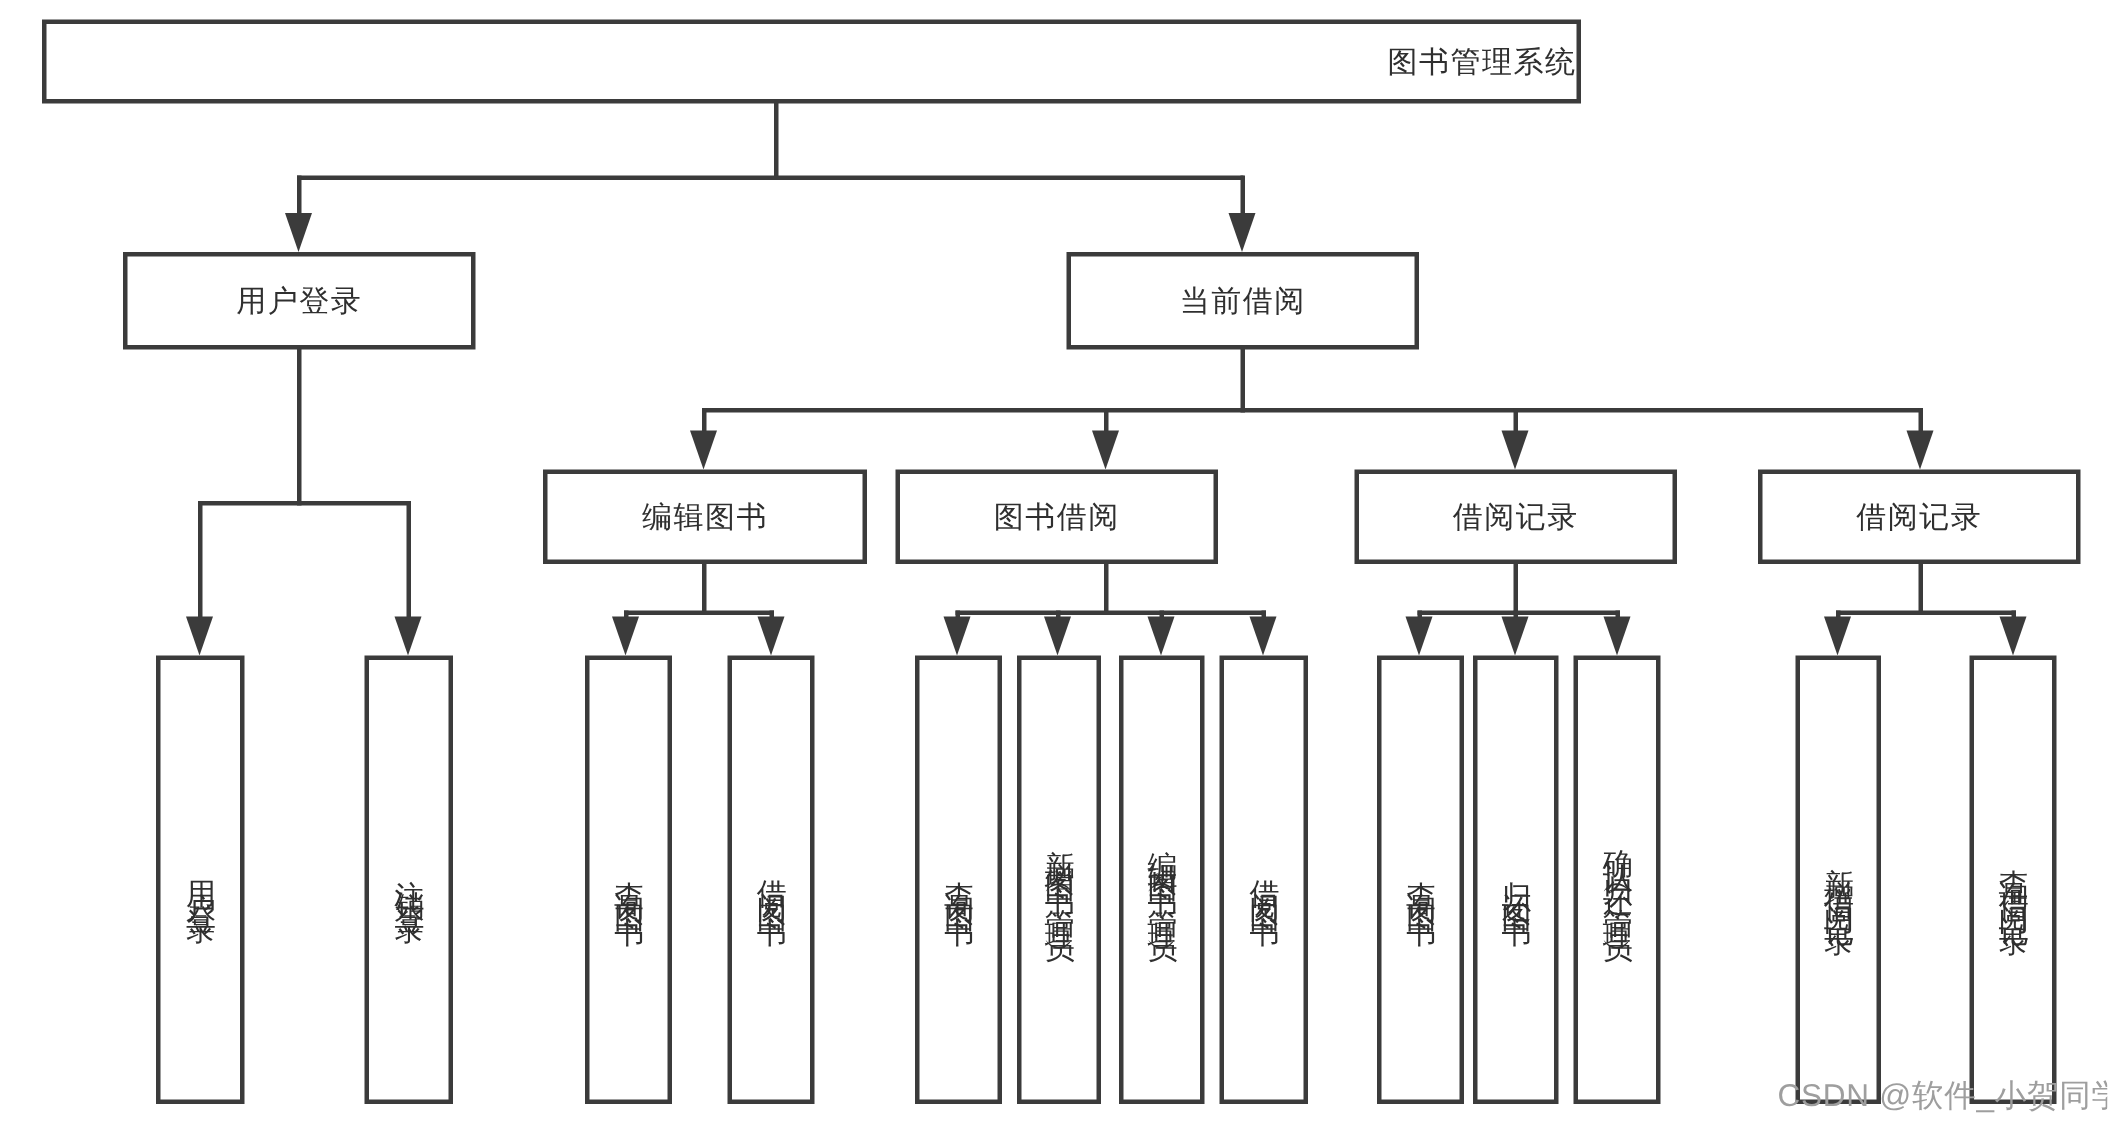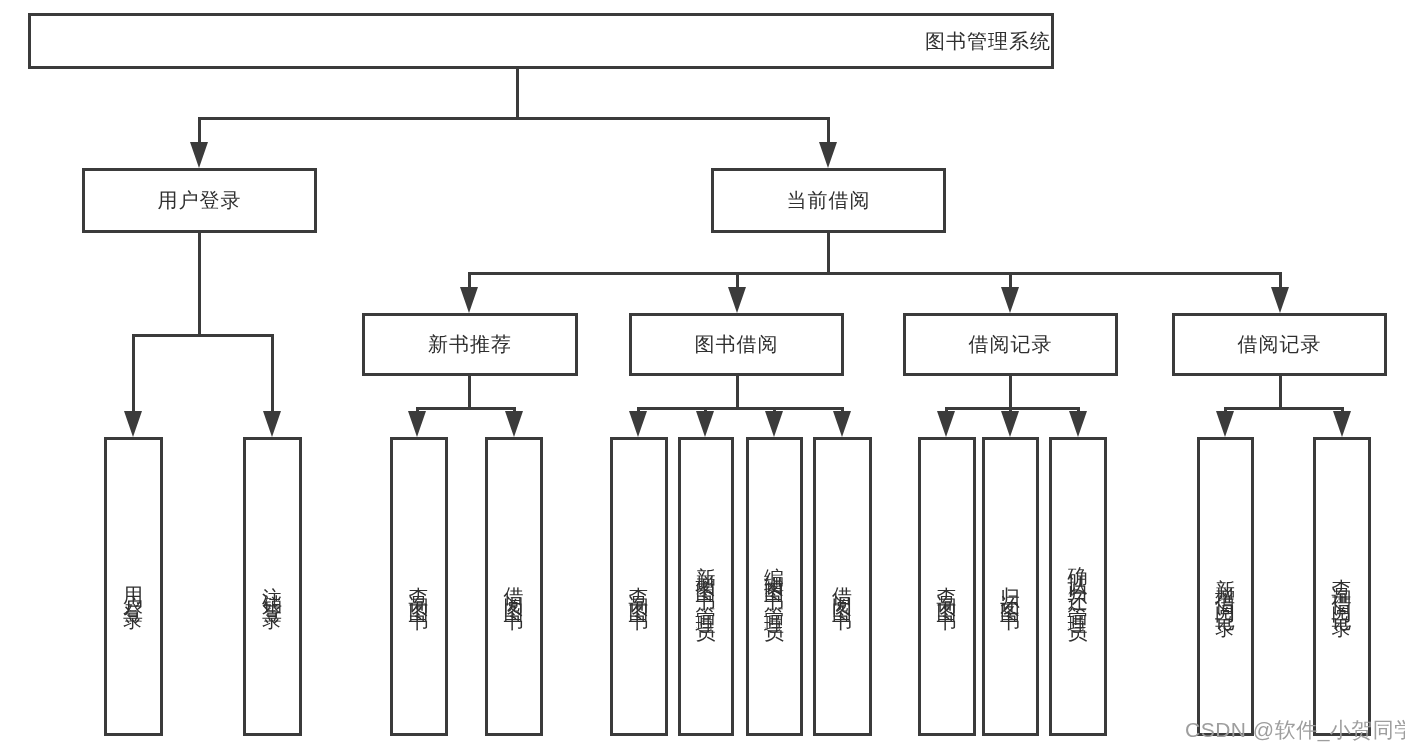--- a/index.html
+++ b/index.html
@@ -94,23 +94,23 @@
   <div class="vline" style="left:468px;top:272px;height:17px;"></div>
   <div class="arrow" style="left:460px;top:287px;"></div>
   <div class="vline" style="left:736px;top:272px;height:17px;"></div>
   <div class="arrow" style="left:728px;top:287px;"></div>
   <div class="vline" style="left:1009px;top:272px;height:17px;"></div>
   <div class="arrow" style="left:1001px;top:287px;"></div>
   <div class="vline" style="left:1279px;top:272px;height:17px;"></div>
   <div class="arrow" style="left:1271px;top:287px;"></div>
 
   <div class="box" style="left:362px;top:313px;width:216px;height:63px;">
-    <span>新书推荐</span>
+    <span>编辑图书</span>
   </div>
-  <div class="box" style="left:629px;top:313px;width:215px;height:63px;">
+  <div class="box" style="left:597px;top:313px;width:215px;height:63px;">
     <span>图书借阅</span>
   </div>
   <div class="box" style="left:903px;top:313px;width:215px;height:63px;">
     <span>借阅记录</span>
   </div>
   <div class="box" style="left:1172px;top:313px;width:215px;height:63px;">
     <span>借阅记录</span>
   </div>
 
   <div class="vline" style="left:468px;top:376px;height:33px;"></div>

